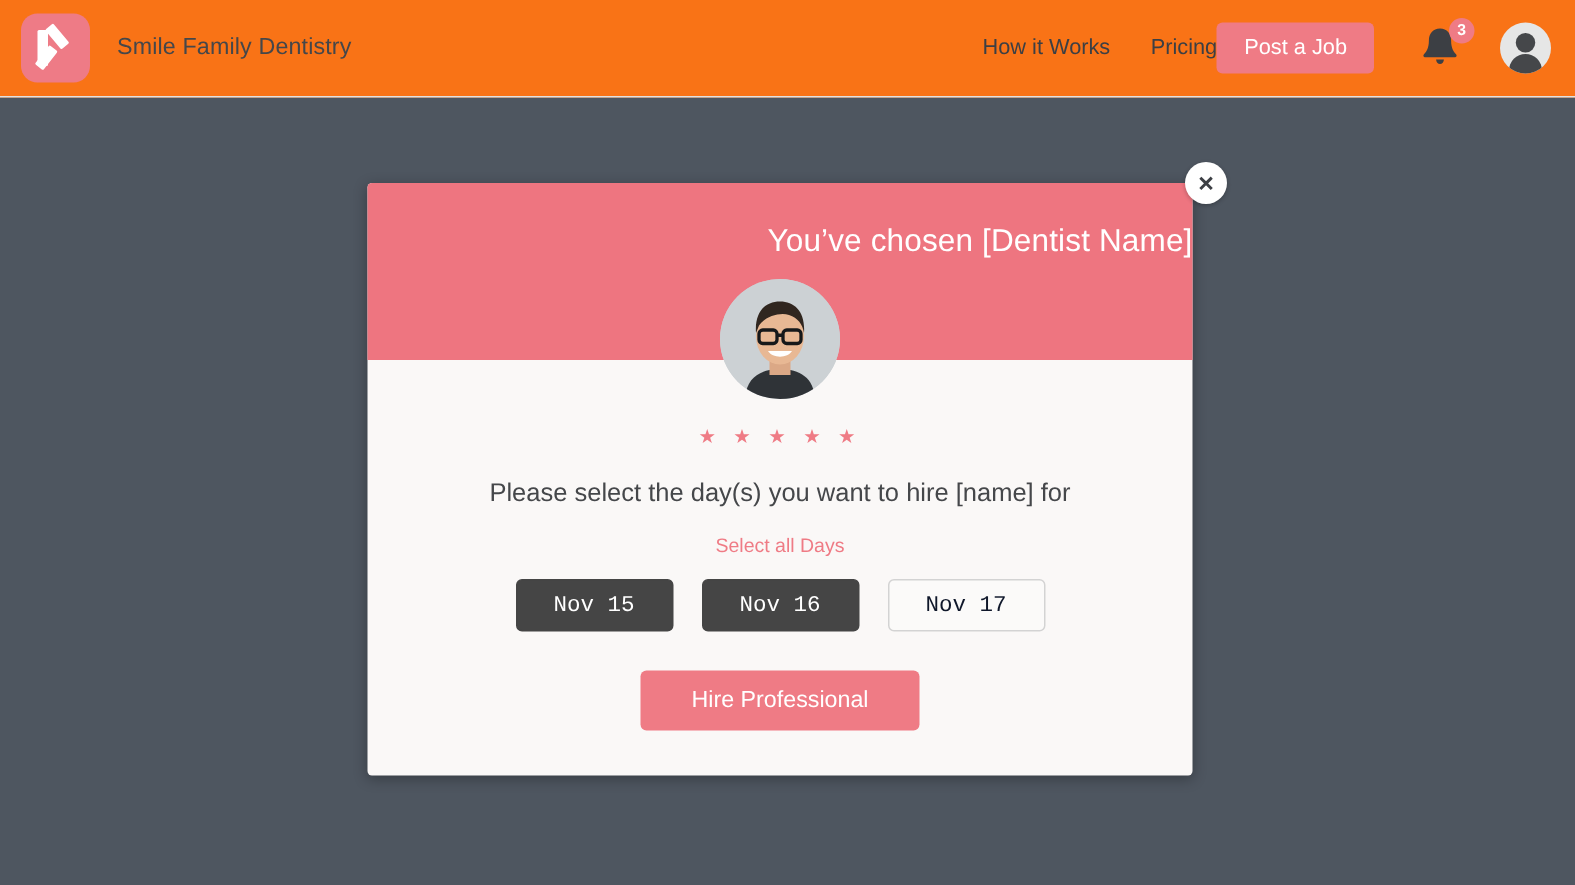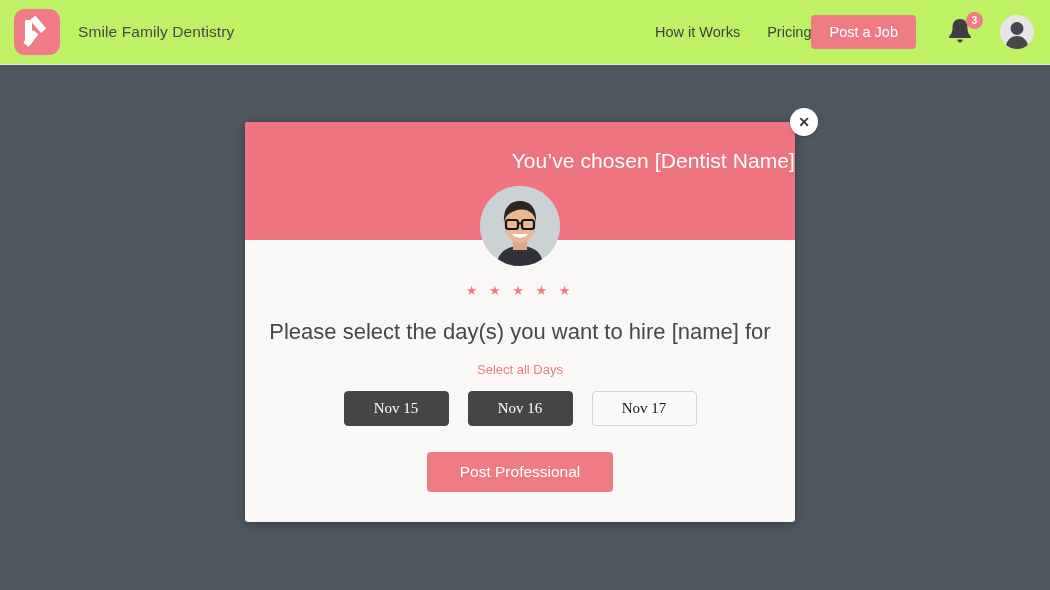--- a/index.html
+++ b/index.html
@@ -15,21 +15,21 @@
     background: #4e5660;
     position: relative;
   }
 
   
   .navbar {
     position: absolute;
     top: 0; left: 0;
     width: 1050px;
     height: 65px;
-    background: #bef264;
+    background: #f97316;
     display: flex;
     align-items: center;
     border-bottom: 1px solid #e2e2e2;
     z-index: 5;
     gap: 19px;
   }
 
   .brand {
     display: flex;
     align-items: center;
@@ -233,21 +233,21 @@
   .stars {
     color: #ef7b85;
     font-size: 13px;
     letter-spacing: 4px;
     margin-top: 2px;
     line-height: 1;
   }
 
   .prompt-text {
     margin-top: 22px;
-    font-size: 22px;
+    font-size: 17px;
     color: #45474a;
   }
 
   .select-all {
     margin-top: 17px;
     font-size: 13px;
     color: #ef7b85;
     cursor: pointer;
     display: inline-block;
   }
@@ -256,21 +256,21 @@
     margin-top: 13px;
     display: flex;
     justify-content: center;
     gap: 19px;
   }
 
   .day-btn {
     width: 105px;
     height: 35px;
     border-radius: 4px;
-    font-family: Liberation Serif, serif;
+    font-family: Liberation Mono, monospace;
     font-size: 15px;
     cursor: pointer;
     border: 1px solid transparent;
   }
   .day-btn.selected {
     background: #454545;
     color: #ffffff;
     border-color: #454545;
   }
   .day-btn.unselected {
@@ -367,17 +367,17 @@
       <div>
         <span class="select-all">Select all Days</span>
       </div>
 
       <div class="days-row">
         <button class="day-btn selected">Nov 15</button>
         <button class="day-btn selected">Nov 16</button>
         <button class="day-btn unselected">Nov 17</button>
       </div>
 
-      <button class="hire-btn">Post Professional</button>
+      <button class="hire-btn">Hire Professional</button>
 
     </div>
   </div>
 </div>
 
 </body></html>

